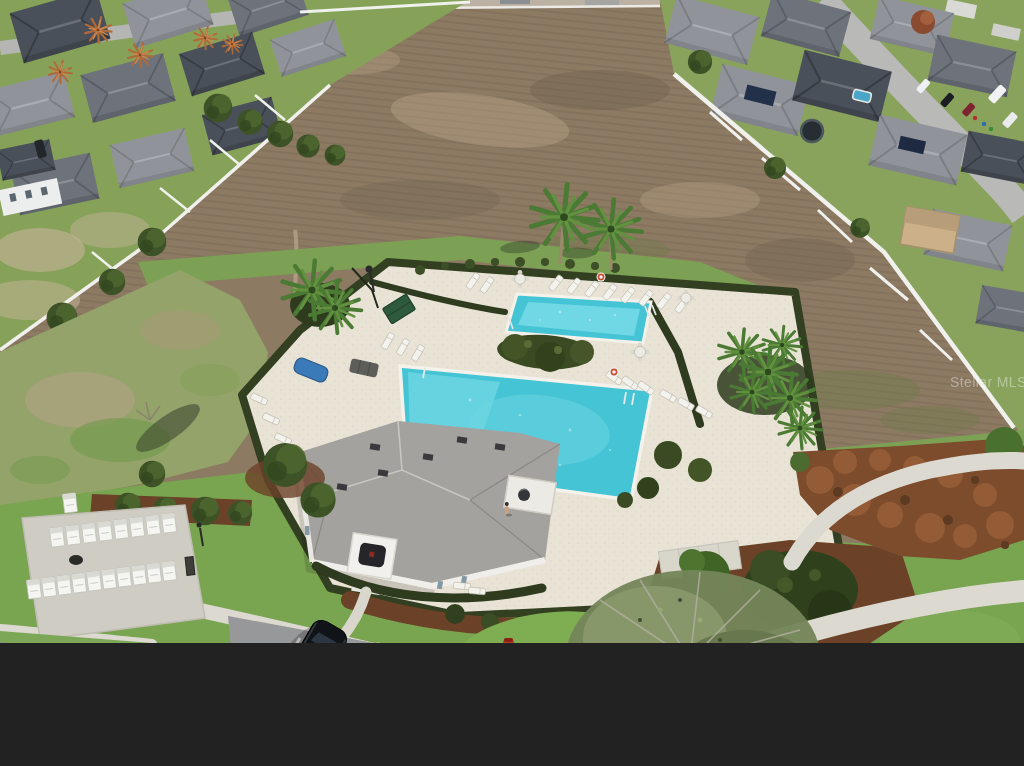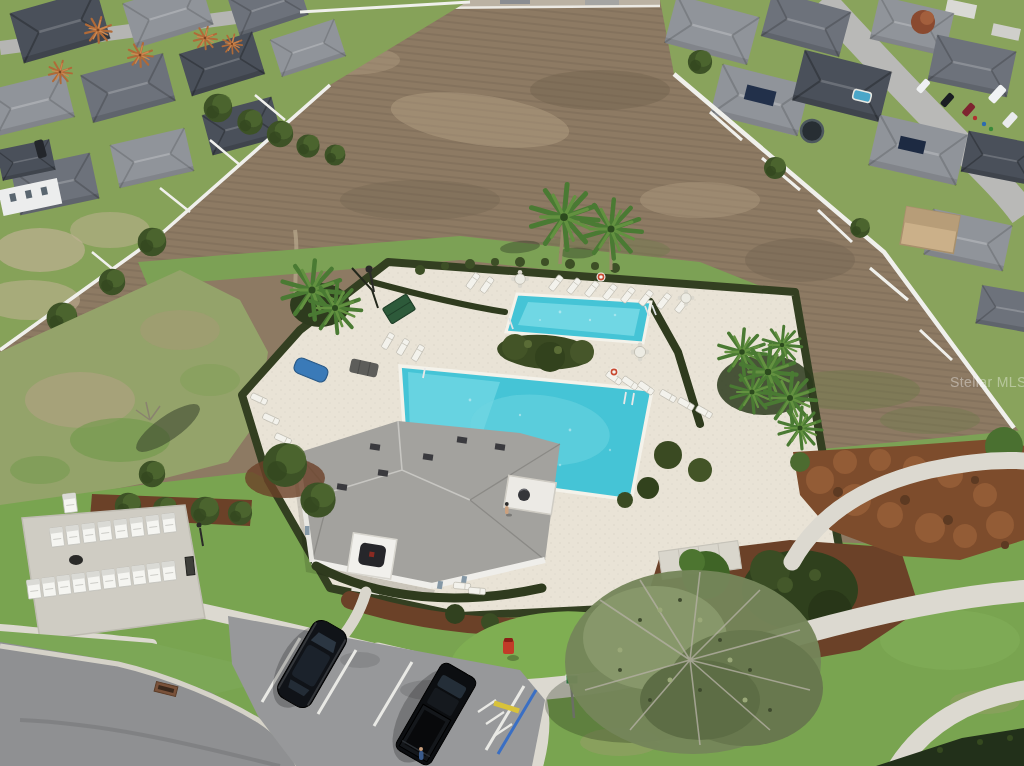--- a/index.html
+++ b/index.html
@@ -1,16 +1,16 @@
 <!DOCTYPE html>
 <html><head>
 <meta charset="utf-8">
 <style>
   html,body{margin:0;padding:0;background:#222;}
-  .stage{position:relative;width:1024px;height:766px;overflow:hidden;background:#8d7a63;
+  .stage{position:relative;width:1024px;height:643px;overflow:hidden;background:#8d7a63;
          font-family:"Liberation Sans",sans-serif;}
   .stage svg{position:absolute;inset:0;display:block;}
   .watermark{position:absolute;left:950px;top:374px;font-size:14px;letter-spacing:.4px;
              color:#ffffff;opacity:.38;white-space:nowrap;pointer-events:none;}
 </style>
 </head>
 <body>
 
 <div class="stage">
 <svg viewBox="0 0 1024 766" width="1024" height="766">

